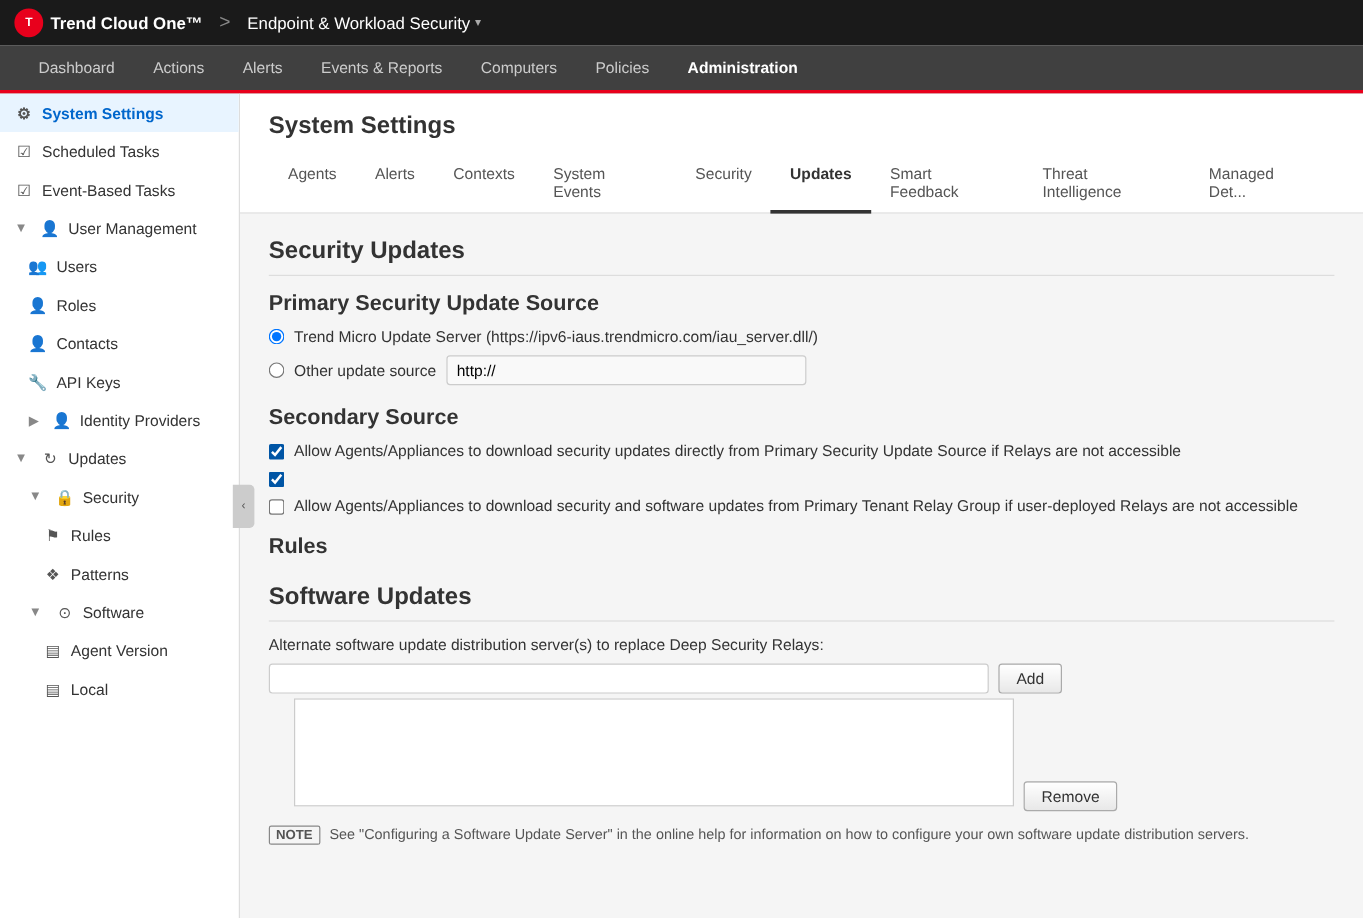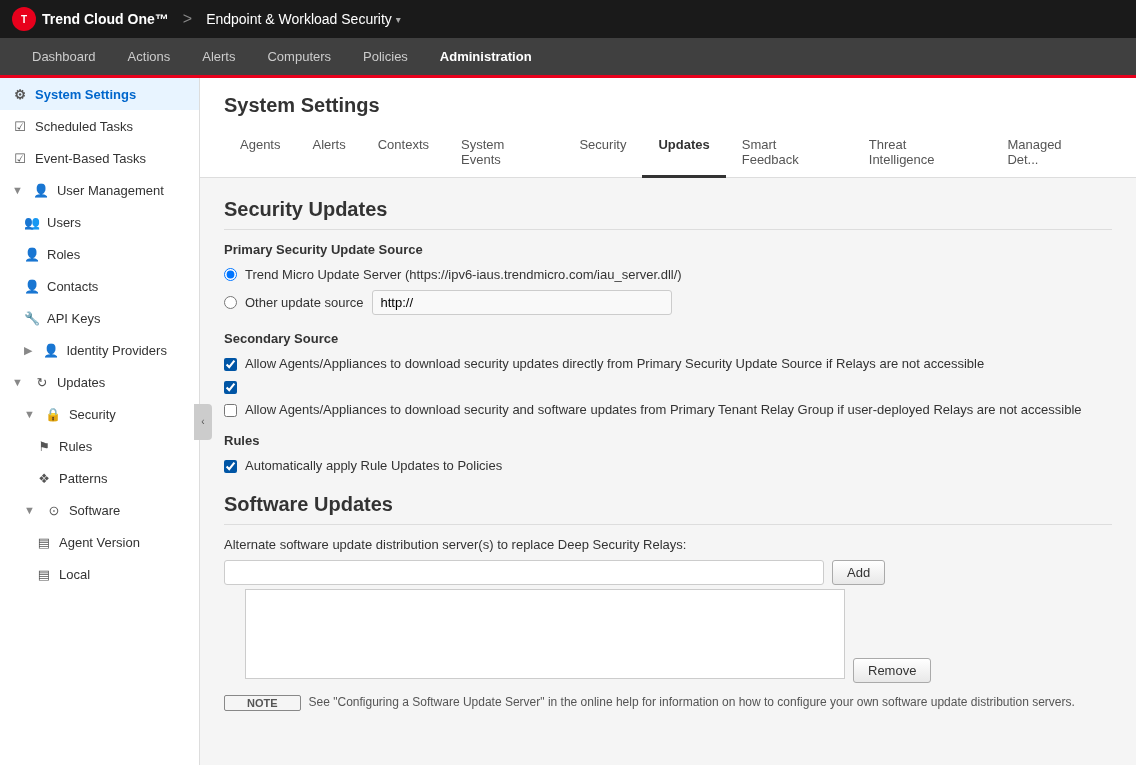--- a/index.html
+++ b/index.html
@@ -137,21 +137,21 @@
     .section-title {
       font-size: 20px;
       font-weight: bold;
       color: #333;
       margin-bottom: 12px;
       padding-bottom: 8px;
       border-bottom: 1px solid #ddd;
     }
 
     .subsection-title {
-      font-size: 13px;
+      font-size: 18px;
       font-weight: bold;
       color: #333;
       margin-bottom: 10px;
     }
 
     .radio-group { display: flex; flex-direction: column; gap: 8px; margin-bottom: 16px; }
     .radio-row { display: flex; align-items: center; gap: 8px; }
     .radio-row input[type=radio] { margin: 0; }
     .text-input {
       padding: 4px 8px;
@@ -202,21 +202,21 @@
     .note-row {
       display: flex;
       align-items: flex-start;
       gap: 8px;
       font-size: 12px;
       color: #555;
       margin-top: 8px;
     }
     .note-badge {
       border: 1px solid #888;
-      padding: 1px 22px;
+      padding: 1px 5px;
       font-size: 11px;
       font-weight: bold;
       color: #555;
       border-radius: 2px;
       flex-shrink: 0;
     }
 
     
     .sidebar-collapse-arrow {
       position: absolute;
@@ -250,20 +250,21 @@
   <div class="top-bar-product">
     <span>Endpoint &amp; Workload Security</span>
     <span class="chevron">▾</span>
   </div>
 </div>
 
 <div class="nav-bar">
   <div class="nav-item">Dashboard</div>
   <div class="nav-item">Actions</div>
   <div class="nav-item">Alerts</div>
+  <div class="nav-item">Events &amp; Reports</div>
   <div class="nav-item">Computers</div>
   <div class="nav-item">Policies</div>
   <div class="nav-item active">Administration</div>
 </div>
 
 <div class="main-layout">
 
   <div class="sidebar-wrapper" style="display:flex; position:relative;">
     <div class="sidebar">
 
@@ -401,24 +402,20 @@
           <input type="checkbox" id="cb2" checked="" style="">
         </div>
         <div class="checkbox-row">
           <input type="checkbox" id="cb3" style="">
           <label for="cb3">Allow Agents/Appliances to download security and software updates from Primary Tenant Relay Group if user-deployed Relays are not accessible</label>
         </div>
       </div>
 
       <div class="rules-section">
         <div class="subsection-title">Rules</div>
-        <div class="checkbox-row">
-          <input type="checkbox" id="cb4" checked="" style="">
-          <label for="cb4">Automatically apply Rule Updates to Policies</label>
-        </div>
       </div>
 
       <div class="section-title">Software Updates</div>
 
       <div class="software-section">
         <div class="field-label">Alternate software update distribution server(s) to replace Deep Security Relays:</div>
 
         <div class="add-input-row">
           <input type="text" class="add-input" style="">
           <button class="btn">Add</button>

